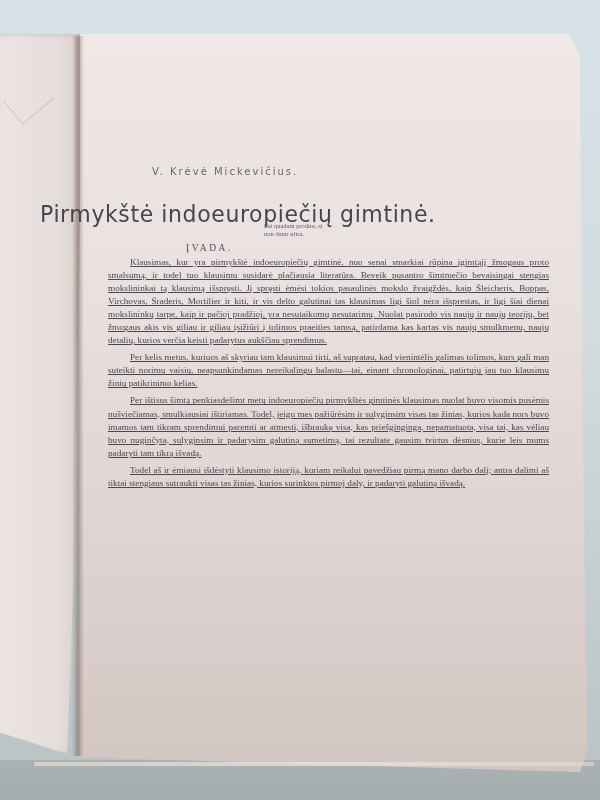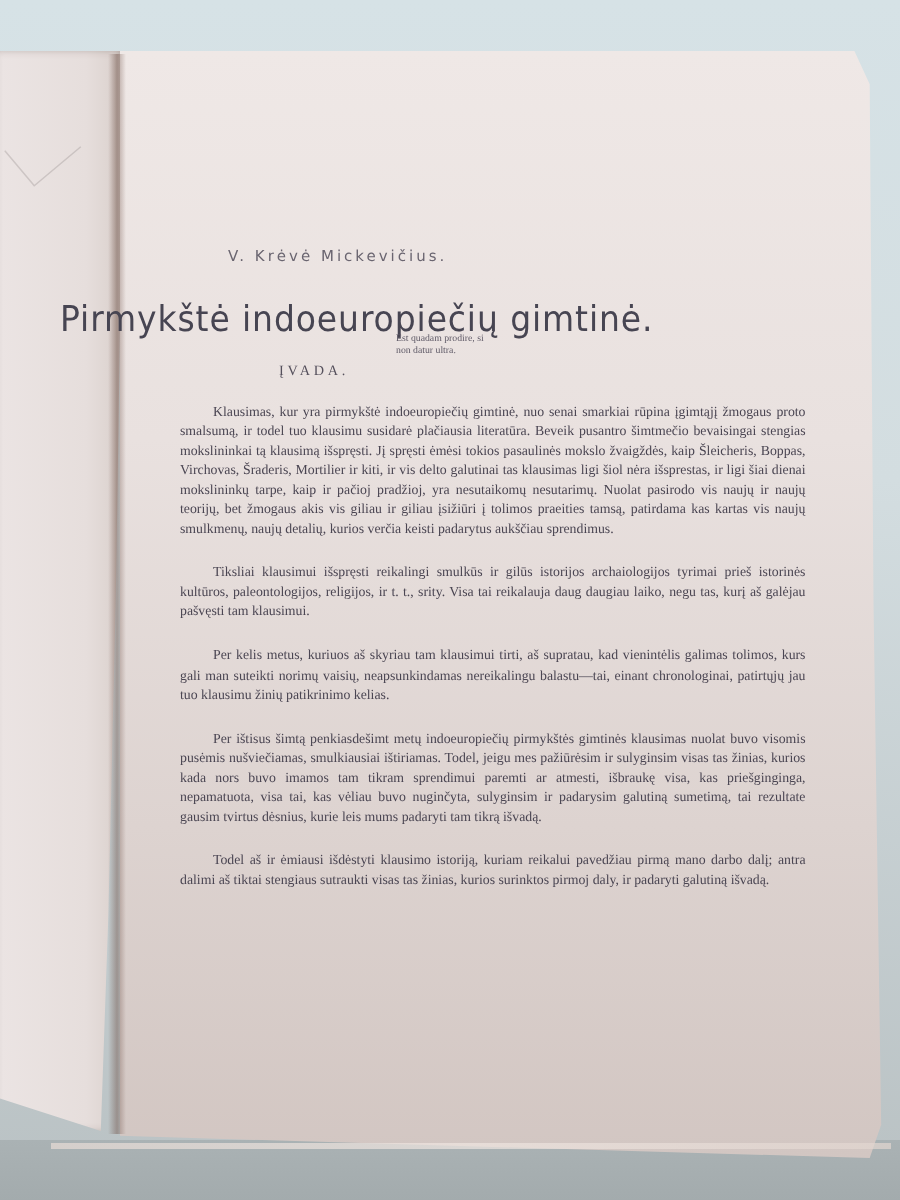--- a/index.html
+++ b/index.html
@@ -57,21 +57,21 @@
     }
     .section-heading {
       position: absolute; left: 186px; top: 243px;
       font-size: 9.5px; letter-spacing: 2.5px; color: #55505c;
     }
     .body-text {
       position: absolute; left: 104px; top: 252px; width: 449px;
       font-size: 9.2px; line-height: 13.05px; color: #4a4552;
       text-align: justify;
     }
-    .body-text p { margin: 16px; text-indent: 22px; }
+    .body-text p { margin: 4px; text-indent: 22px; text-decoration: underline; }
   </style>
 </head>
 <body>
 
 <div class="backdrop-bottom"></div>
 
 <div class="left-page">
   <div class="left-page-fold"></div>
 </div>
 
@@ -85,17 +85,16 @@
 
 <div class="epigraph">
   <div>Est quadam prodire, si</div>
   <div>non datur ultra.</div>
 </div>
 
 <div class="section-heading">ĮVADA.</div>
 
 <div class="body-text">
   <p>Klausimas, kur yra pirmykštė indoeuropiečių gimtinė, nuo senai smarkiai rūpina įgimtąjį žmogaus proto smalsumą, ir todel tuo klausimu susidarė plačiausia literatūra. Beveik pusantro šimtmečio bevaisingai stengias mokslininkai tą klausimą išspręsti. Jį spręsti ėmėsi tokios pasaulinės mokslo žvaigždės, kaip Šleicheris, Boppas, Virchovas, Šraderis, Mortilier ir kiti, ir vis delto galutinai tas klausimas ligi šiol nėra išsprestas, ir ligi šiai dienai mokslininkų tarpe, kaip ir pačioj pradžioj, yra nesutaikomų nesutarimų. Nuolat pasirodo vis naujų ir naujų teorijų, bet žmogaus akis vis giliau ir giliau įsižiūri į tolimos praeities tamsą, patirdama kas kartas vis naujų smulkmenų, naujų detalių, kurios verčia keisti padarytus aukščiau sprendimus.</p>
-  <p>Tiksliai klausimui išspręsti reikalingi smulkūs ir gilūs istorijos archaiologijos tyrimai prieš istorinės kultūros, paleontologijos, religijos, ir t. t., srity. Visa tai reikalauja daug daugiau laiko, negu tas, kurį aš galėjau pašvęsti tam klausimui.</p>
   <p>Per kelis metus, kuriuos aš skyriau tam klausimui tirti, aš supratau, kad vienintėlis galimas tolimos, kurs gali man suteikti norimų vaisių, neapsunkindamas nereikalingu balastu—tai, einant chronologinai, patirtųjų jau tuo klausimu žinių patikrinimo kelias.</p>
   <p>Per ištisus šimtą penkiasdešimt metų indoeuropiečių pirmykštės gimtinės klausimas nuolat buvo visomis pusėmis nušviečiamas, smulkiausiai ištiriamas. Todel, jeigu mes pažiūrėsim ir sulyginsim visas tas žinias, kurios kada nors buvo imamos tam tikram sprendimui paremti ar atmesti, išbraukę visa, kas priešginginga, nepamatuota, visa tai, kas vėliau buvo nuginčyta, sulyginsim ir padarysim galutiną sumetimą, tai rezultate gausim tvirtus dėsnius, kurie leis mums padaryti tam tikrą išvadą.</p>
   <p>Todel aš ir ėmiausi išdėstyti klausimo istoriją, kuriam reikalui pavedžiau pirmą mano darbo dalį; antra dalimi aš tiktai stengiaus sutraukti visas tas žinias, kurios surinktos pirmoj daly, ir padaryti galutiną išvadą.</p>
 </div>
 
 </body></html>

